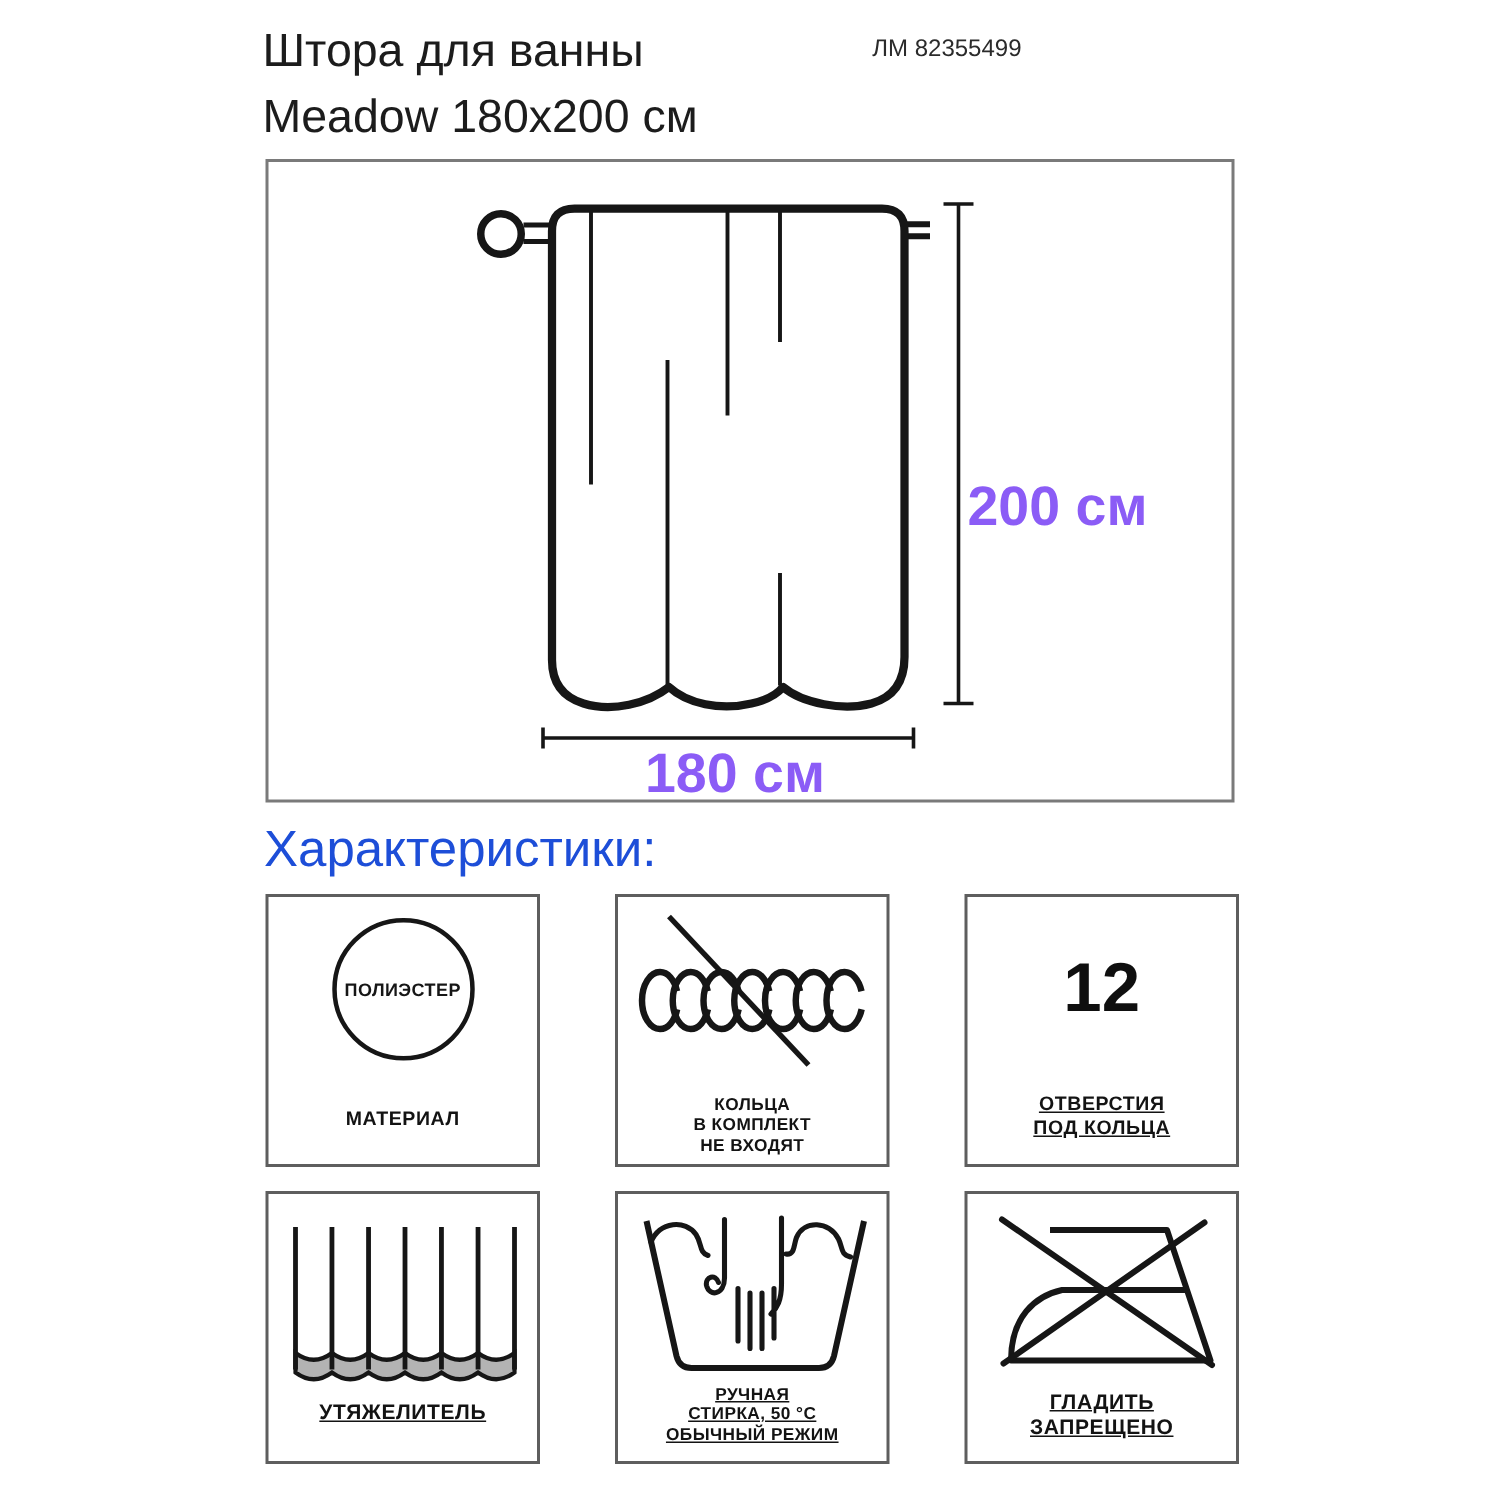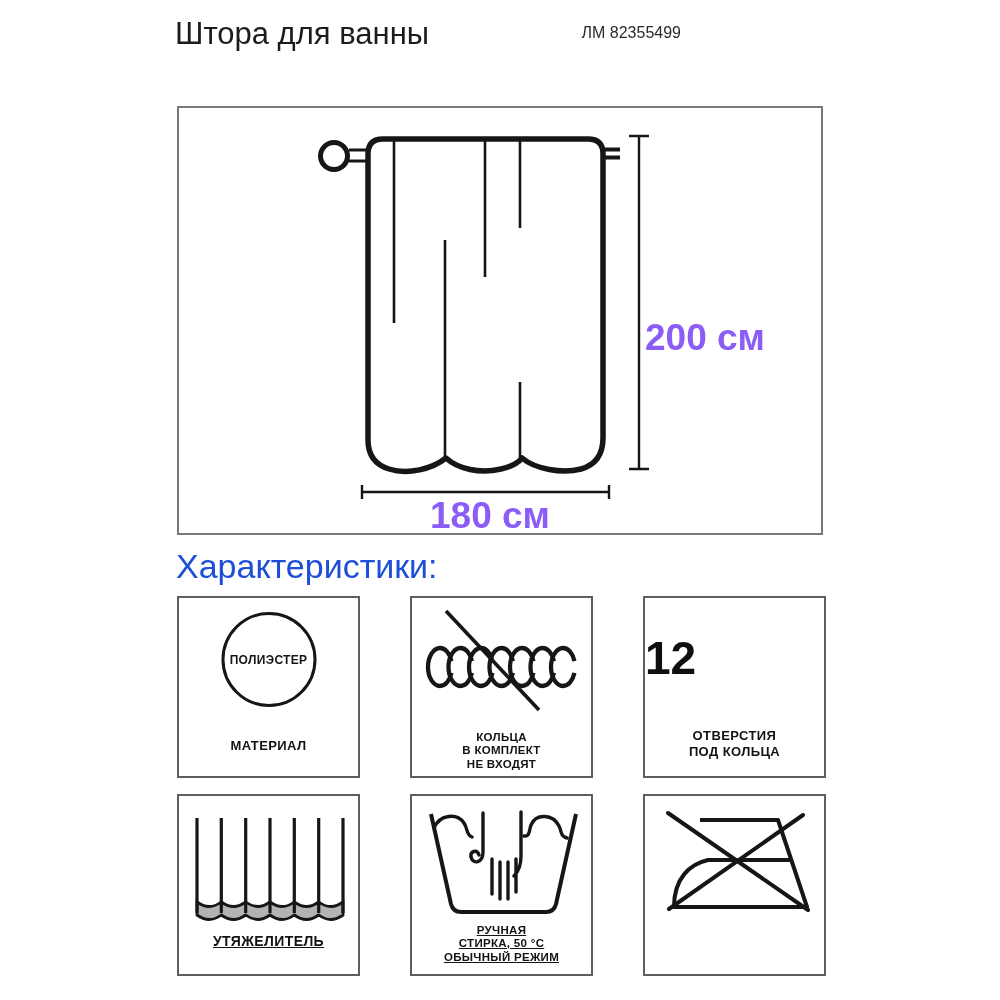--- a/index.html
+++ b/index.html
@@ -32,33 +32,34 @@
   .box-label span{display:block;}
   .lbl-13{font-size:13px;line-height:16px;letter-spacing:.4px;}
   .lbl-12{font-size:11.5px;line-height:13.5px;letter-spacing:.3px;}
   .lbl-14{font-size:14px;line-height:17px;letter-spacing:.4px;text-decoration:underline;}
 
   .material-circle{position:absolute;left:50%;top:14px;transform:translateX(-50%);
     width:95px;height:95px;border:3.2px solid var(--ink);border-radius:50%;
     display:flex;align-items:center;justify-content:center;}
   .material-circle span{font-size:12px;font-weight:bold;letter-spacing:.3px;}
 
-  .big-number{position:absolute;left:0;right:0;top:33px;
+  .big-number{position:absolute;left:0;right:0;top:33px;text-align:center;
     font-size:46px;font-weight:bold;color:#0f0f0f;}
 
   .ink{stroke:var(--ink);fill:none;}
   .band{fill:var(--weight-fill);stroke:var(--ink);stroke-width:2.8;}
 </style>
 </head>
 <body>
 
 <div class="canvas">
 
   <div class="title">
     <div>Штора для ванны</div>
+    <div>Meadow 180x200 см</div>
   </div>
   <div class="article">ЛМ 82355499</div>
 
   <div class="frame">
     <svg width="642" height="425" viewBox="0 0 642 425">
 
       <circle class="ink" cx="155" cy="48" r="13.5" stroke-width="5"></circle>
       <path class="ink" d="M170 42 H189 M170 53 H189" stroke-width="3.2"></path>
 
       <path class="ink" d="M424 41.5 H441 M424 49.5 H441" stroke-width="4"></path>
@@ -105,21 +106,21 @@
     <div class="material-circle">
       <span>ПОЛИЭСТЕР</span>
     </div>
     <div class="box-label lbl-13" style="bottom:22px;">
       <span>МАТЕРИАЛ</span>
     </div>
   </div>
 
   <div class="box" style="left:643px;top:596px;">
     <div class="big-number">12</div>
-    <div class="box-label lbl-13" style="bottom:16px;">
+    <div class="box-label lbl-13" style="bottom:16px;text-decoration:underline;">
       <span>ОТВЕРСТИЯ</span>
       <span>ПОД КОЛЬЦА</span>
     </div>
   </div>
 
   <div class="box" style="left:177px;top:794px;">
     <svg class="icon" style="left:11px;top:16px;" width="160" height="114" viewBox="0 0 160 114">
       <path class="band" d="M7 90 Q19.2 99 31.3 90 Q43.5 99 55.7 90 Q67.8 99 80 90 Q92.2 99 104.3 90 Q116.5 99 128.7 90 Q140.8 99 153 90
            L153 103 Q140.8 112 128.7 103 Q116.5 112 104.3 103 Q92.2 112 80 103 Q67.8 112 55.7 103 Q43.5 112 31.3 103 Q19.2 112 7 103 Z"></path>
       <path class="ink" stroke-width="3.2" d="M7 6 V101 M31.3 6 V101 M55.7 6 V101 M80 6 V101 M104.3 6 V101 M128.7 6 V101 M153 6 V101"></path>
@@ -146,15 +147,19 @@
       <span>СТИРКА, 50 °C</span>
       <span>ОБЫЧНЫЙ РЕЖИМ</span>
     </div>
   </div>
 
   <div class="box" style="left:643px;top:794px;">
     <svg class="icon" style="left:15px;top:12px;" width="152" height="108" viewBox="0 0 152 108">
       <path class="ink" stroke-width="4" stroke-linejoin="round" d="M40 12 L118 12 L147 99 L14 99 C14 70 30 56 48 52 L132 52"></path>
       <path class="ink" stroke-width="4" stroke-linecap="round" d="M8 5 L148 102 M143 7 L9 101"></path>
     </svg>
+    <div class="box-label lbl-14" style="bottom:14px;">
+      <span>ГЛАДИТЬ</span>
+      <span>ЗАПРЕЩЕНО</span>
+    </div>
   </div>
 
 </div>
 
 </body></html>

